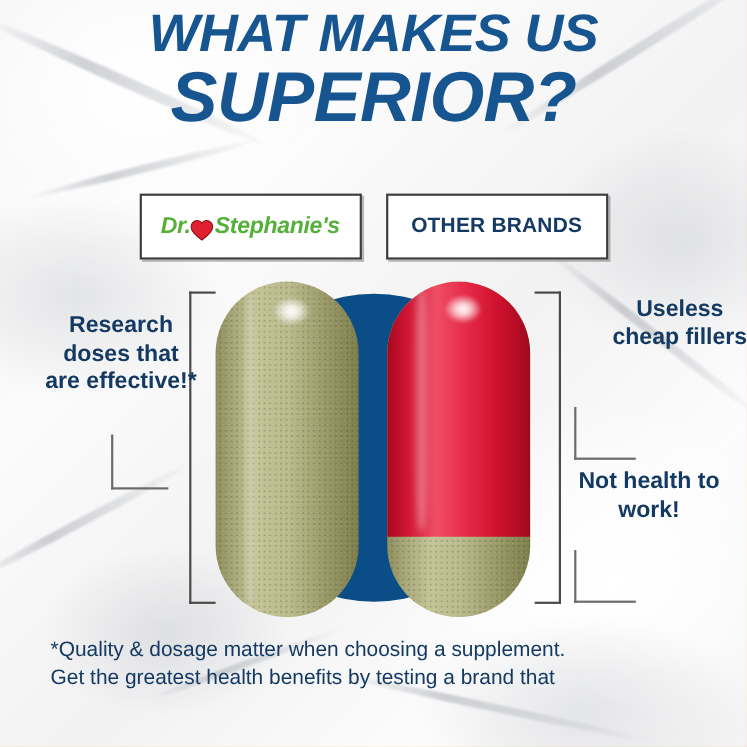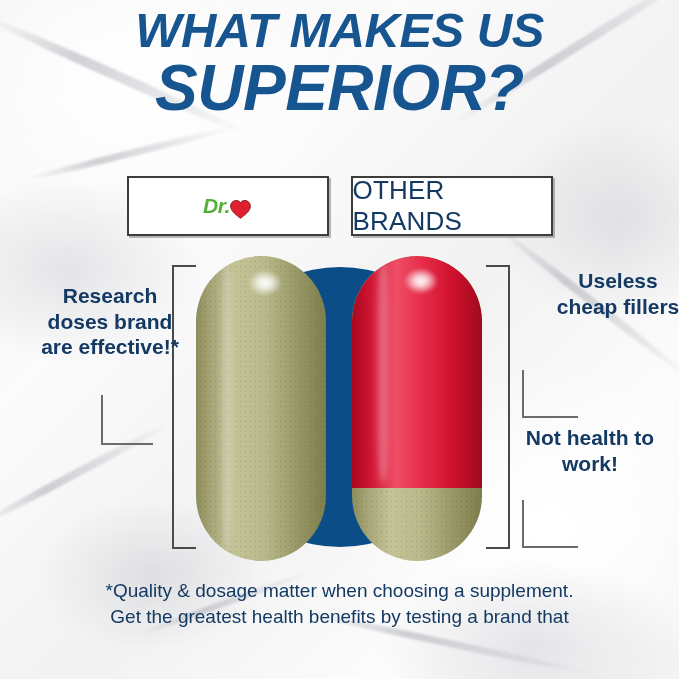--- a/index.html
+++ b/index.html
@@ -95,22 +95,22 @@
   }
   .brand-logo .heart {
     display: inline-block;
     width: 21px;
     height: 20px;
     margin: 0 1px 0 0;
     position: relative;
     top: 1px;
   }
   .other-brands-text {
-    font-weight: 400;
-    font-size: 26px;
+    font-weight: 700;
+    font-size: 19px;
     color: #143a63;
     letter-spacing: 0.2px;
   }
 
   
   .navy-circle {
     position: absolute;
     left: 200px;
     top: 267px;
     width: 280px;
@@ -242,21 +242,21 @@
   .ann-left { left: 40px; top: 283px; width: 140px; }
   .ann-right-1 { left: 548px; top: 268px; width: 140px; }
   .ann-right-2 { left: 520px; top: 425px; width: 140px; }
 
   
   .footer {
     position: absolute;
     left: 46px;
     right: 46px;
     top: 578px;
-    text-align: center;
+    text-align: left;
     color: #143a63;
     font-size: 19px;
     line-height: 1.38;
     font-weight: 500;
   }
   .footer .fline { display: block; }
 </style>
 </head>
 <body>
 
@@ -283,20 +283,21 @@
 
   <div class="label-row">
     <div class="label-box brand">
       <span class="brand-logo">
         <span>Dr.</span>
         <span class="heart">
           <svg viewBox="0 0 32 30" width="21" height="20" aria-hidden="true">
             <path d="M16 29C7 22.5 1 17.2 1 10.6 1 5.6 4.9 2 9.6 2c3 0 5.2 1.5 6.4 3.4C17.2 3.5 19.4 2 22.4 2 27.1 2 31 5.6 31 10.6 31 17.2 25 22.5 16 29z" fill="#e0202f" stroke="#7d1016" stroke-width="1.4"></path>
           </svg>
         </span>
+        <span>Stephanie's</span>
       </span>
     </div>
     <div class="label-box other">
       <span class="other-brands-text">OTHER BRANDS</span>
     </div>
   </div>
 
   <div class="navy-circle"></div>
 
   <div class="capsule cap-left">
@@ -313,21 +314,21 @@
     </div>
   </div>
 
   <div class="bracket bracket-left"></div>
   <div class="bracket bracket-right"></div>
 
   <div class="elbow elbow-l1"></div>
   <div class="elbow elbow-r1"></div>
   <div class="elbow elbow-r2"></div>
 
-  <div class="annotation ann-left">Research doses brand are effective!*</div>
+  <div class="annotation ann-left">Research doses that are effective!*</div>
   <div class="annotation ann-right-1">Useless cheap fillers</div>
   <div class="annotation ann-right-2">Not health to work!</div>
 
   <div class="footer">
     <span class="fline">*Quality &amp; dosage matter when choosing a supplement.</span>
     <span class="fline">Get the greatest health benefits by testing a brand that</span>
   </div>
 
 </div>
 

